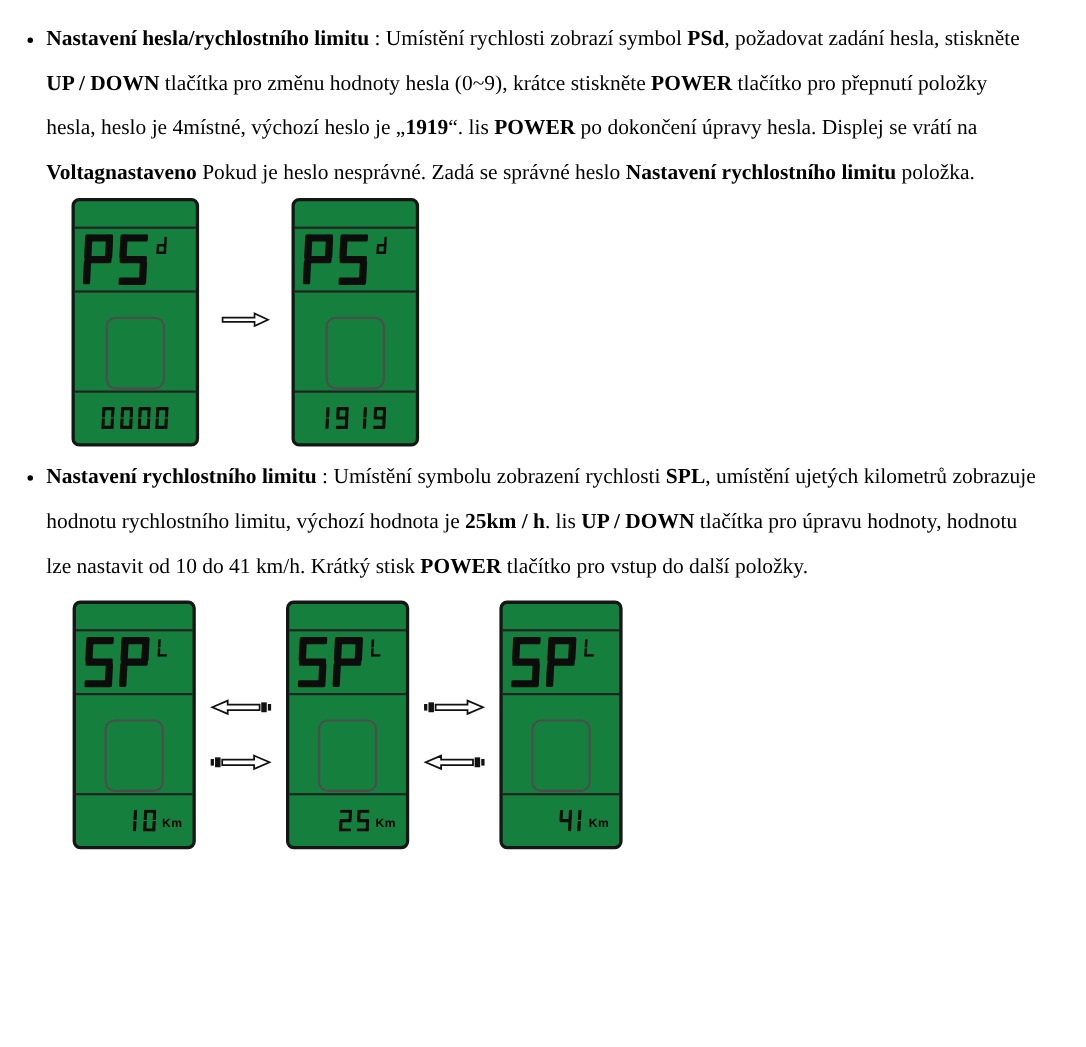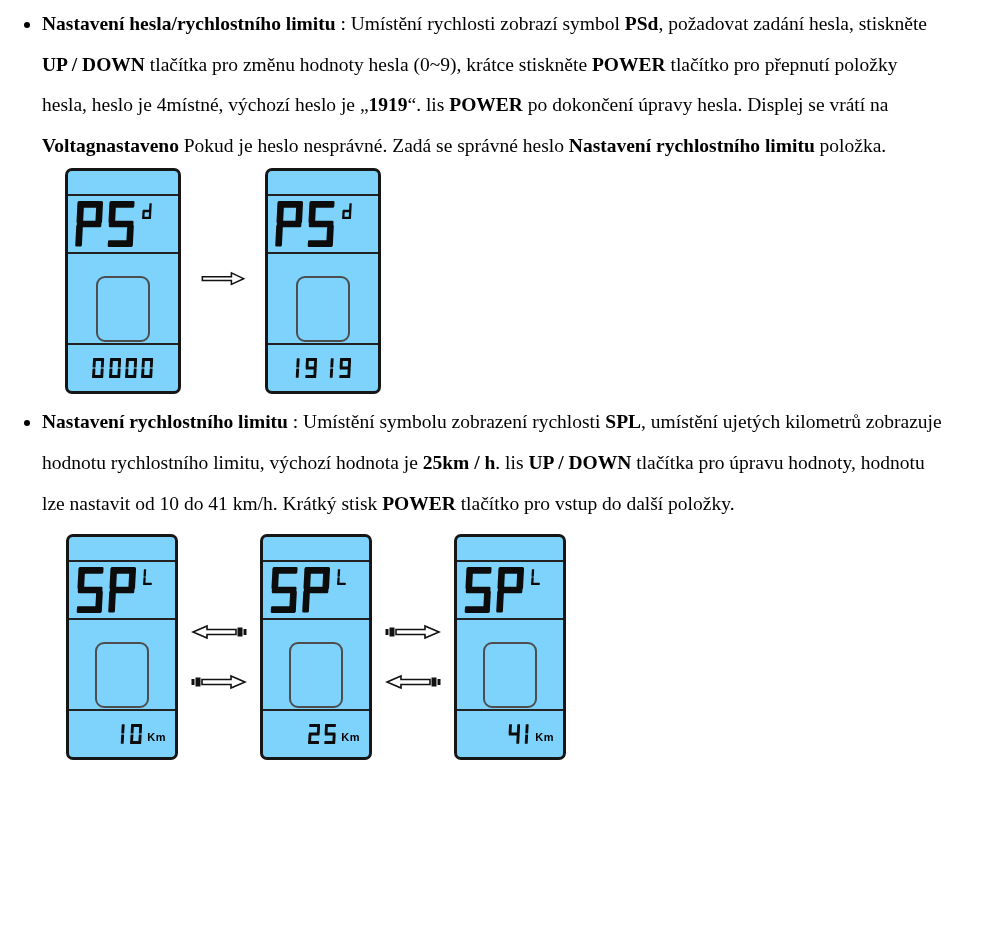--- a/index.html
+++ b/index.html
@@ -2,34 +2,34 @@
 <html lang="cs"><head>
 <meta charset="utf-8">
 <style>
   html,body{margin:0;padding:0}
   body{
     width:987px;height:952px;overflow:hidden;
     background:#ffffff;color:#000;
     font-family:"Liberation Serif",serif;
     font-size:19.5px;
   }
-  .content{padding-top:4px}
+  .content{padding-top:16px}
   ul.manual-list{margin:0;padding:0 0 0 42px;list-style:disc}
   ul.manual-list > li{width:905px;line-height:40.6px}
   ul.manual-list > li + li{margin-top:8px}
   b{font-weight:bold}
 
   
   .diagram-row{display:flex;align-items:center}
   .diagram-row.row1{margin:2px 0 0 23px;column-gap:19px}
   .diagram-row.row2{margin:10px 0 0 24px;column-gap:13px}
 
   
   .lcd{
-    box-sizing:border-box;height:226px;background:#7dd3fc;
+    box-sizing:border-box;height:226px;background:#15803d;
     border:3px solid #161616;border-radius:7px;
     display:flex;flex-direction:column;flex:none;
   }
   .lcd.w1{width:116px}
   .lcd.w2{width:112px}
   .lcd-sec{box-sizing:border-box}
   .lcd-top{height:25px;border-bottom:2px solid #222}
   .lcd-header{height:58px;border-bottom:2px solid #222;display:flex;align-items:flex-start;padding:5px 0 0 7px}
   .lcd-mid{flex:1;border-bottom:2px solid #222;display:flex;justify-content:center;align-items:flex-start;padding-top:22px}
   .lcd-rect{width:50px;height:62px;border:2px solid #4d4d4d;border-radius:9px}

